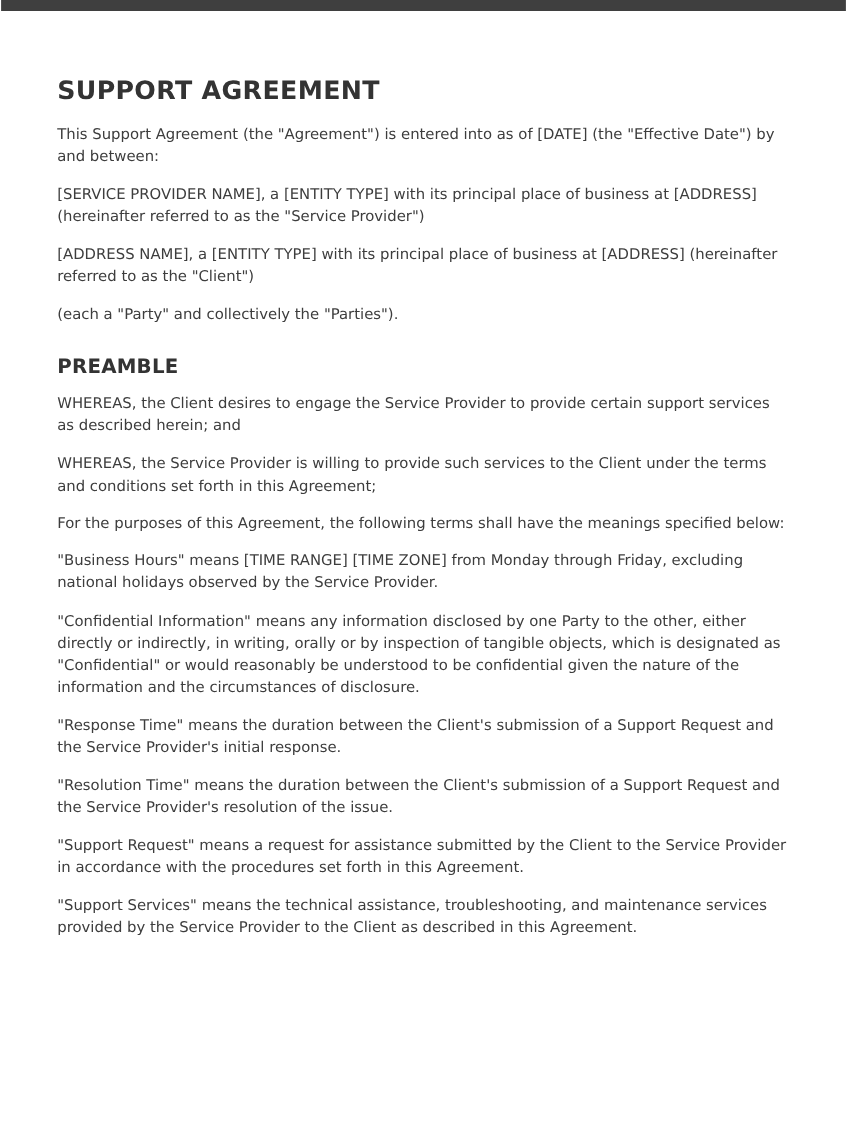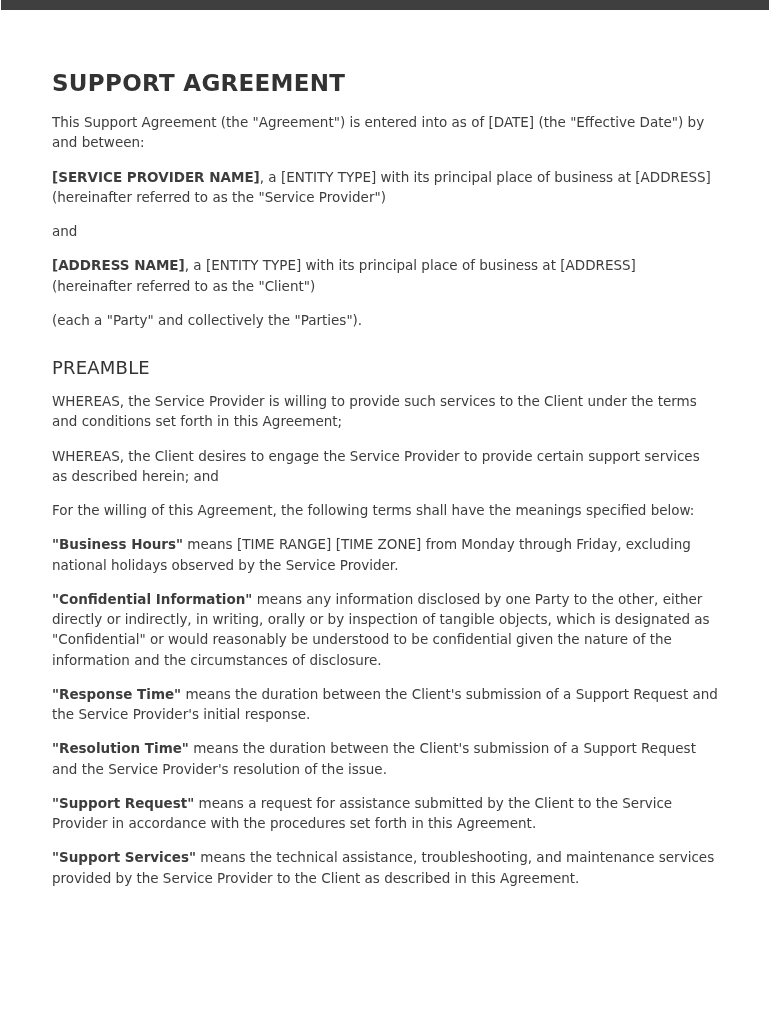--- a/index.html
+++ b/index.html
@@ -26,61 +26,60 @@
   }
   h1.doc-title {
     font-size: 23px;
     font-weight: bold;
     color: #333333;
     letter-spacing: 0.3px;
     margin: 32px 0 16px 0;
   }
   h2.section-heading {
     font-size: 18px;
-    font-weight: normal;
+    font-weight: bold;
     color: #333333;
     letter-spacing: 0.2px;
     margin: 27px 0 13px 0;
   }
   p.para {
     font-size: 13.5px;
     line-height: 1.5;
     margin: 0 0 14px 0;
     color: #3d3d3d;
   }
   .term {
-    font-weight: bold;
+    font-weight: normal;
   }
 </style>
 </head>
 <body>
 
 <div class="doc-frame">
   <div class="top-edge"></div>
   <div class="content">
 
     <h1 class="doc-title">SUPPORT AGREEMENT</h1>
 
     <p class="para">This Support Agreement (the "Agreement") is entered into as of [DATE] (the "Effective Date") by and between:</p>
 
     <p class="para"><span class="term">[SERVICE PROVIDER NAME]</span><span>, a [ENTITY TYPE] with its principal place of business at [ADDRESS] (hereinafter referred to as the "Service Provider")</span></p>
 
-    <p class="para">and</p>
 
     <p class="para"><span class="term">[ADDRESS NAME]</span><span>, a [ENTITY TYPE] with its principal place of business at [ADDRESS] (hereinafter referred to as the "Client")</span></p>
 
     <p class="para">(each a "Party" and collectively the "Parties").</p>
 
     <h2 class="section-heading">PREAMBLE</h2>
 
+    <p class="para">WHEREAS, the Client desires to engage the Service Provider to provide certain support services as described herein; and</p>
     <p class="para">WHEREAS, the Service Provider is willing to provide such services to the Client under the terms and conditions set forth in this Agreement;</p>
-    <p class="para">WHEREAS, the Client desires to engage the Service Provider to provide certain support services as described herein; and</p>
 
 
-    <p class="para">For the willing of this Agreement, the following terms shall have the meanings specified below:</p>
+    <p class="para">For the purposes of this Agreement, the following terms shall have the meanings specified below:</p>
 
     <p class="para"><span class="term">"Business Hours"</span><span> means [TIME RANGE] [TIME ZONE] from Monday through Friday, excluding national holidays observed by the Service Provider.</span></p>
 
     <p class="para"><span class="term">"Confidential Information"</span><span> means any information disclosed by one Party to the other, either directly or indirectly, in writing, orally or by inspection of tangible objects, which is designated as "Confidential" or would reasonably be understood to be confidential given the nature of the information and the circumstances of disclosure.</span></p>
 
     <p class="para"><span class="term">"Response Time"</span><span> means the duration between the Client's submission of a Support Request and the Service Provider's initial response.</span></p>
 
     <p class="para"><span class="term">"Resolution Time"</span><span> means the duration between the Client's submission of a Support Request and the Service Provider's resolution of the issue.</span></p>
 
     <p class="para"><span class="term">"Support Request"</span><span> means a request for assistance submitted by the Client to the Service Provider in accordance with the procedures set forth in this Agreement.</span></p>

